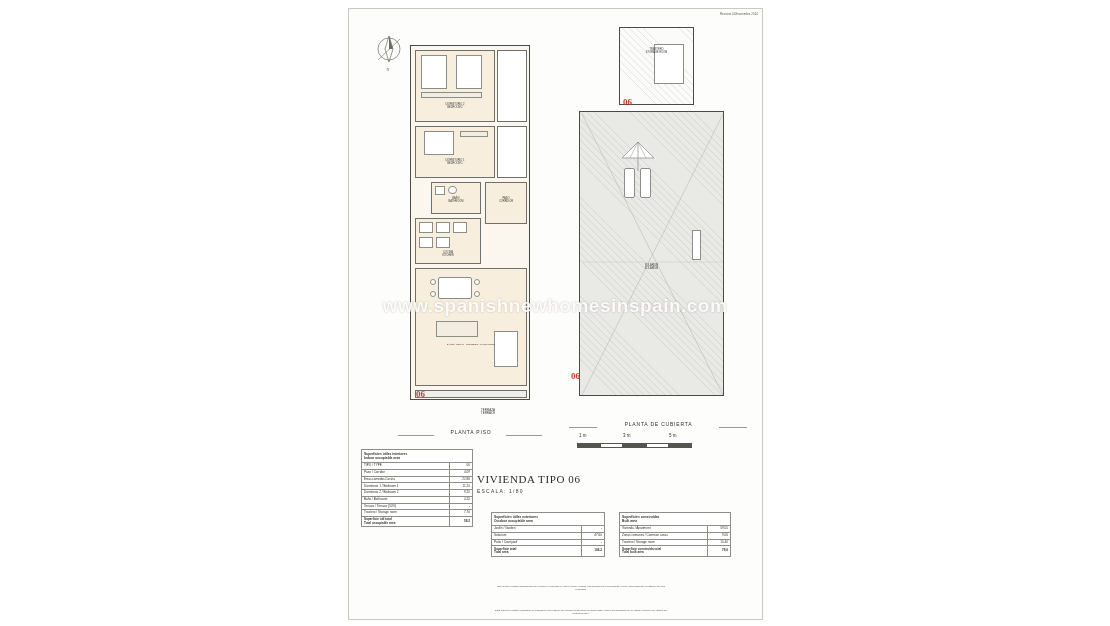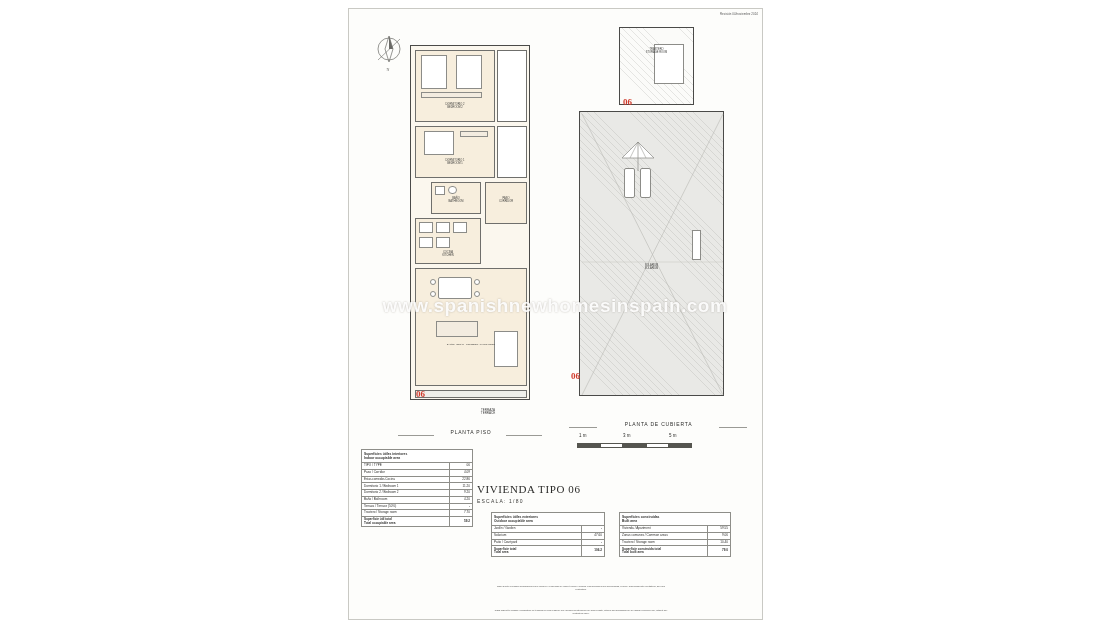--- a/index.html
+++ b/index.html
@@ -75,21 +75,21 @@
     position:absolute;left:0;top:0;width:100%;height:100%;
     background:
       repeating-linear-gradient(45deg, rgba(150,150,145,.22) 0 .5px, rgba(0,0,0,0) .5px 5px);
   }
   
   #scalebar{position:absolute;left:228px;top:424px;width:130px;}
   .sb-row{position:relative;height:6px;}
   .sb-seg{position:absolute;top:0;height:5px;border:.7px solid #55554f;box-sizing:border-box;}
   .sb-lbl{position:absolute;font-size:4.5px;color:#2e2e2c;}
   
-  #title-block{position:absolute;left:128px;top:474px;width:150px;}
+  #title-block{position:absolute;left:128px;top:464px;width:150px;}
   #title-block .t1{font-size:11px;letter-spacing:.6px;color:#2b2b29;font-family:"Liberation Serif", serif;}
   #title-block .t2{font-size:5px;letter-spacing:1.2px;color:#3a3a38;margin-top:3px;}
   
   table.surf{
     border-collapse:collapse;font-size:3.1px;color:#2f2f2d;width:100%;
     background:#ffffff;
   }
   table.surf td{
     border:.5px solid #8e8e89;padding:1.1px 2px;line-height:1.15;
   }

